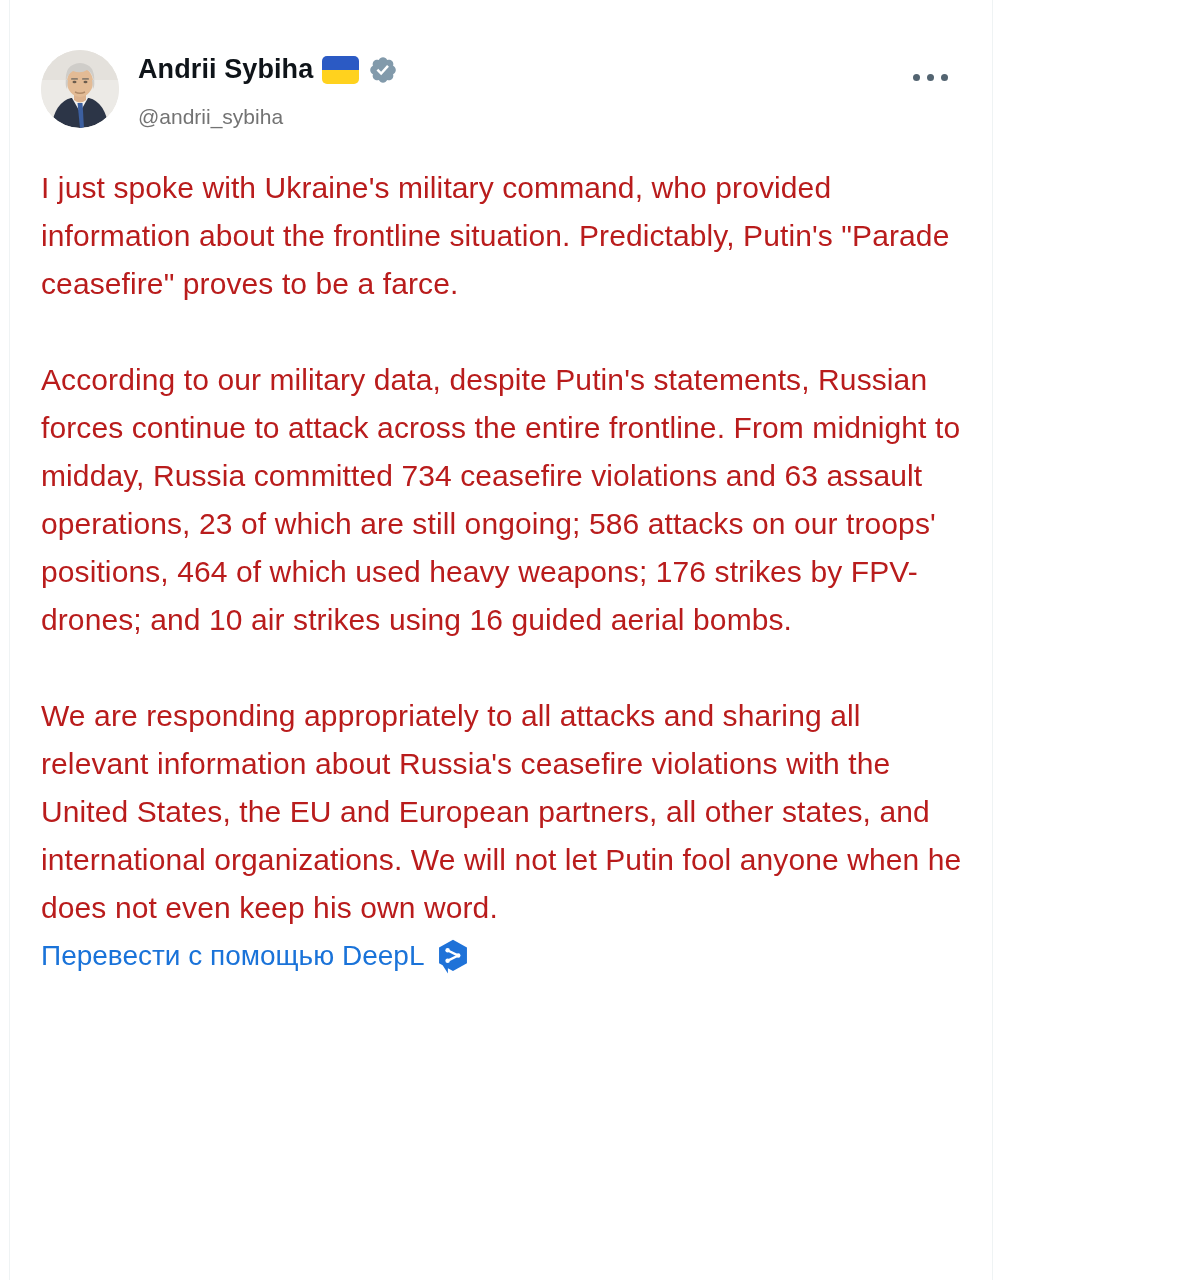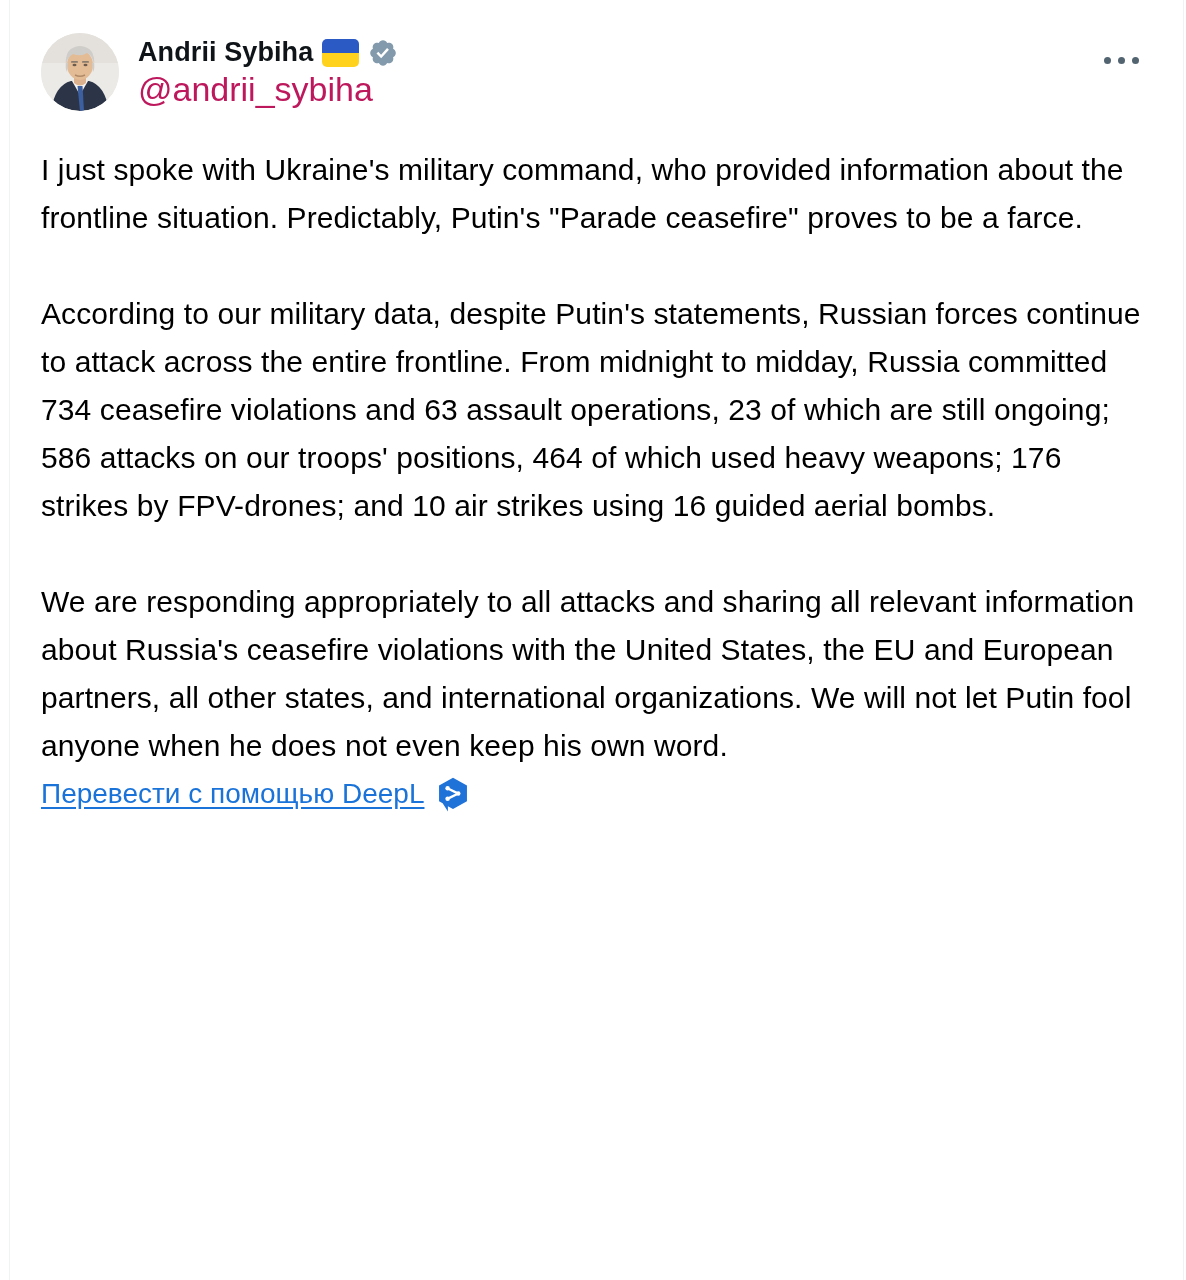--- a/index.html
+++ b/index.html
@@ -8,27 +8,27 @@
     padding: 0;
     background: #ffffff;
     font-family: "Liberation Sans", "DejaVu Sans", sans-serif;
   }
   body {
     width: 1186px;
     height: 1280px;
     overflow: hidden;
   }
   .tweet-column {
-    width: 1175px;
+    width: 984px;
     min-height: 1280px;
     margin-left: 9px;
     border-left: 1px solid #eff3f4;
     border-right: 1px solid #eff3f4;
     background: #ffffff;
-    padding: 33px 30px 0 31px;
+    padding: 50px 30px 0 31px;
   }
   
   .tweet-header {
     position: relative;
     display: flex;
     align-items: flex-start;
   }
   .avatar {
     width: 78px;
     height: 78px;
@@ -48,23 +48,23 @@
     gap: 9px;
   }
   .display-name {
     font-size: 27px;
     font-weight: 700;
     color: #0f1419;
     letter-spacing: 0.1px;
   }
   .flag-icon svg, .badge-icon svg { display: block; }
   .handle {
-    font-size: 34px;
-    color: #be185d;
-    margin-top: 2px;
+    font-size: 21px;
+    color: #737373;
+    margin-top: 20px;
   }
   .more-button {
     position: absolute;
     right: 8px;
     top: 18px;
     display: flex;
     gap: 7px;
     padding: 6px;
     cursor: pointer;
     border-radius: 50%;
@@ -75,37 +75,36 @@
     border-radius: 50%;
     background: #536471;
   }
   
   .post-body {
     margin-top: 35px;
   }
   .post-body p {
     font-size: 30px;
     line-height: 48px;
-    color: #000000;
+    color: #b91c1c;
     letter-spacing: 0.1px;
     margin: 0 0 48px 0;
     max-width: 1115px;
   }
   .post-body p:last-child { margin-bottom: 2px; }
   
   .deepl-row {
     display: flex;
     align-items: center;
     gap: 11px;
     margin-top: 6px;
   }
   .deepl-link {
     font-size: 28px;
     color: #1a73d9;
-    text-decoration: underline;
     text-underline-offset: 4px;
     cursor: pointer;
   }
   .deepl-icon svg { display: block; }
   .translate-post-link {
     margin-top: 21px;
     font-size: 28px;
     color: #1d9bf0;
     cursor: pointer;
     width: fit-content;

